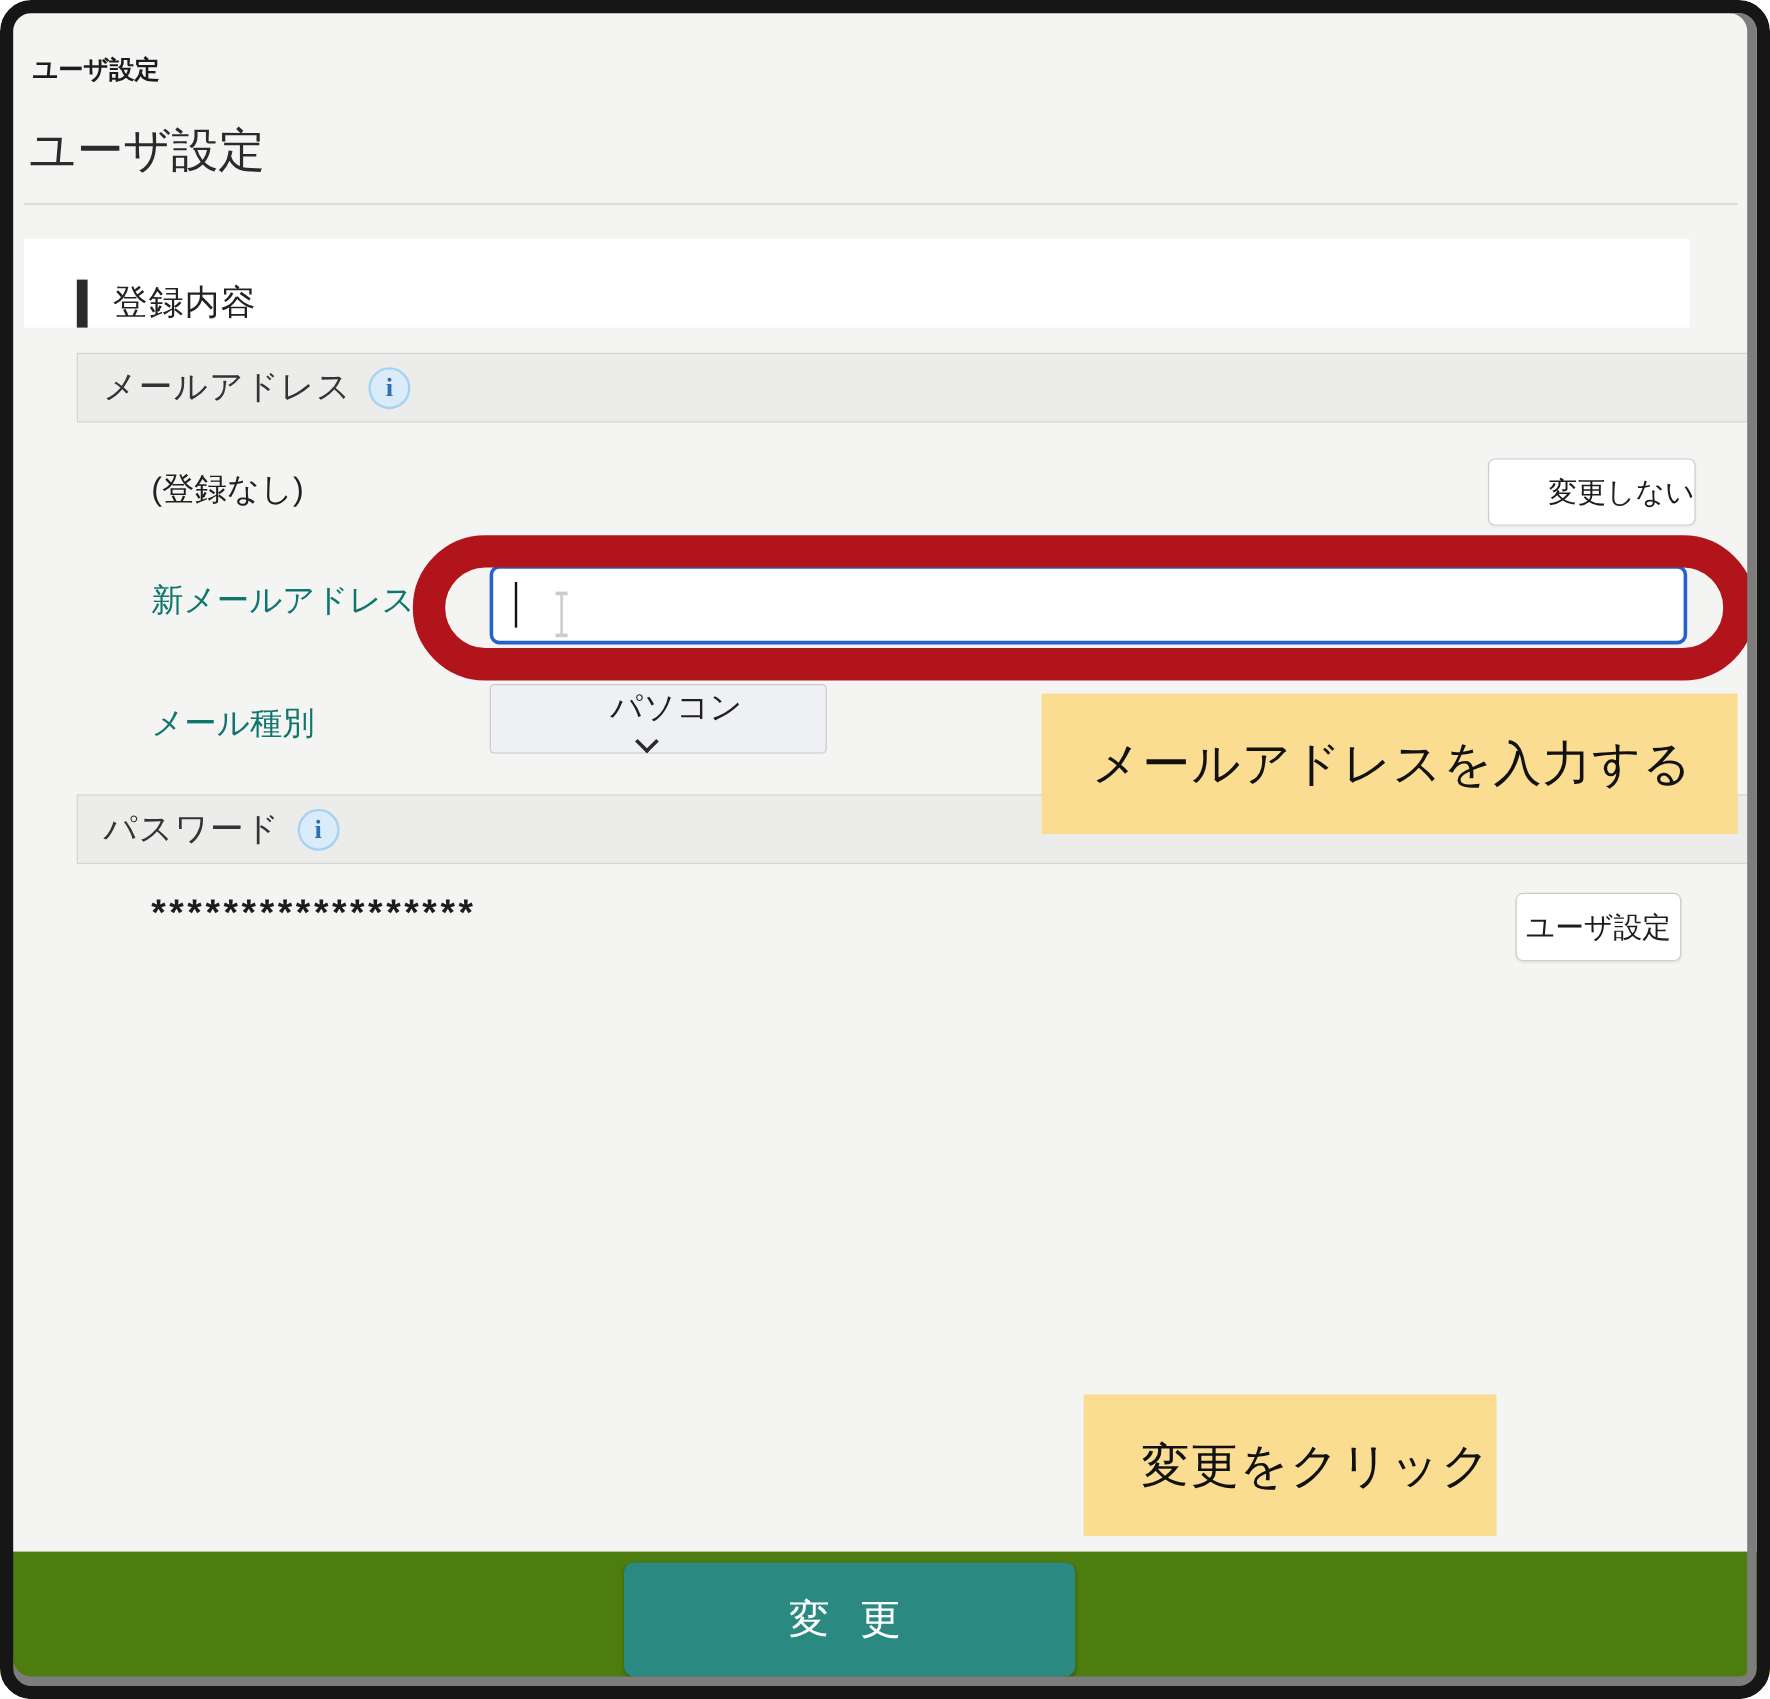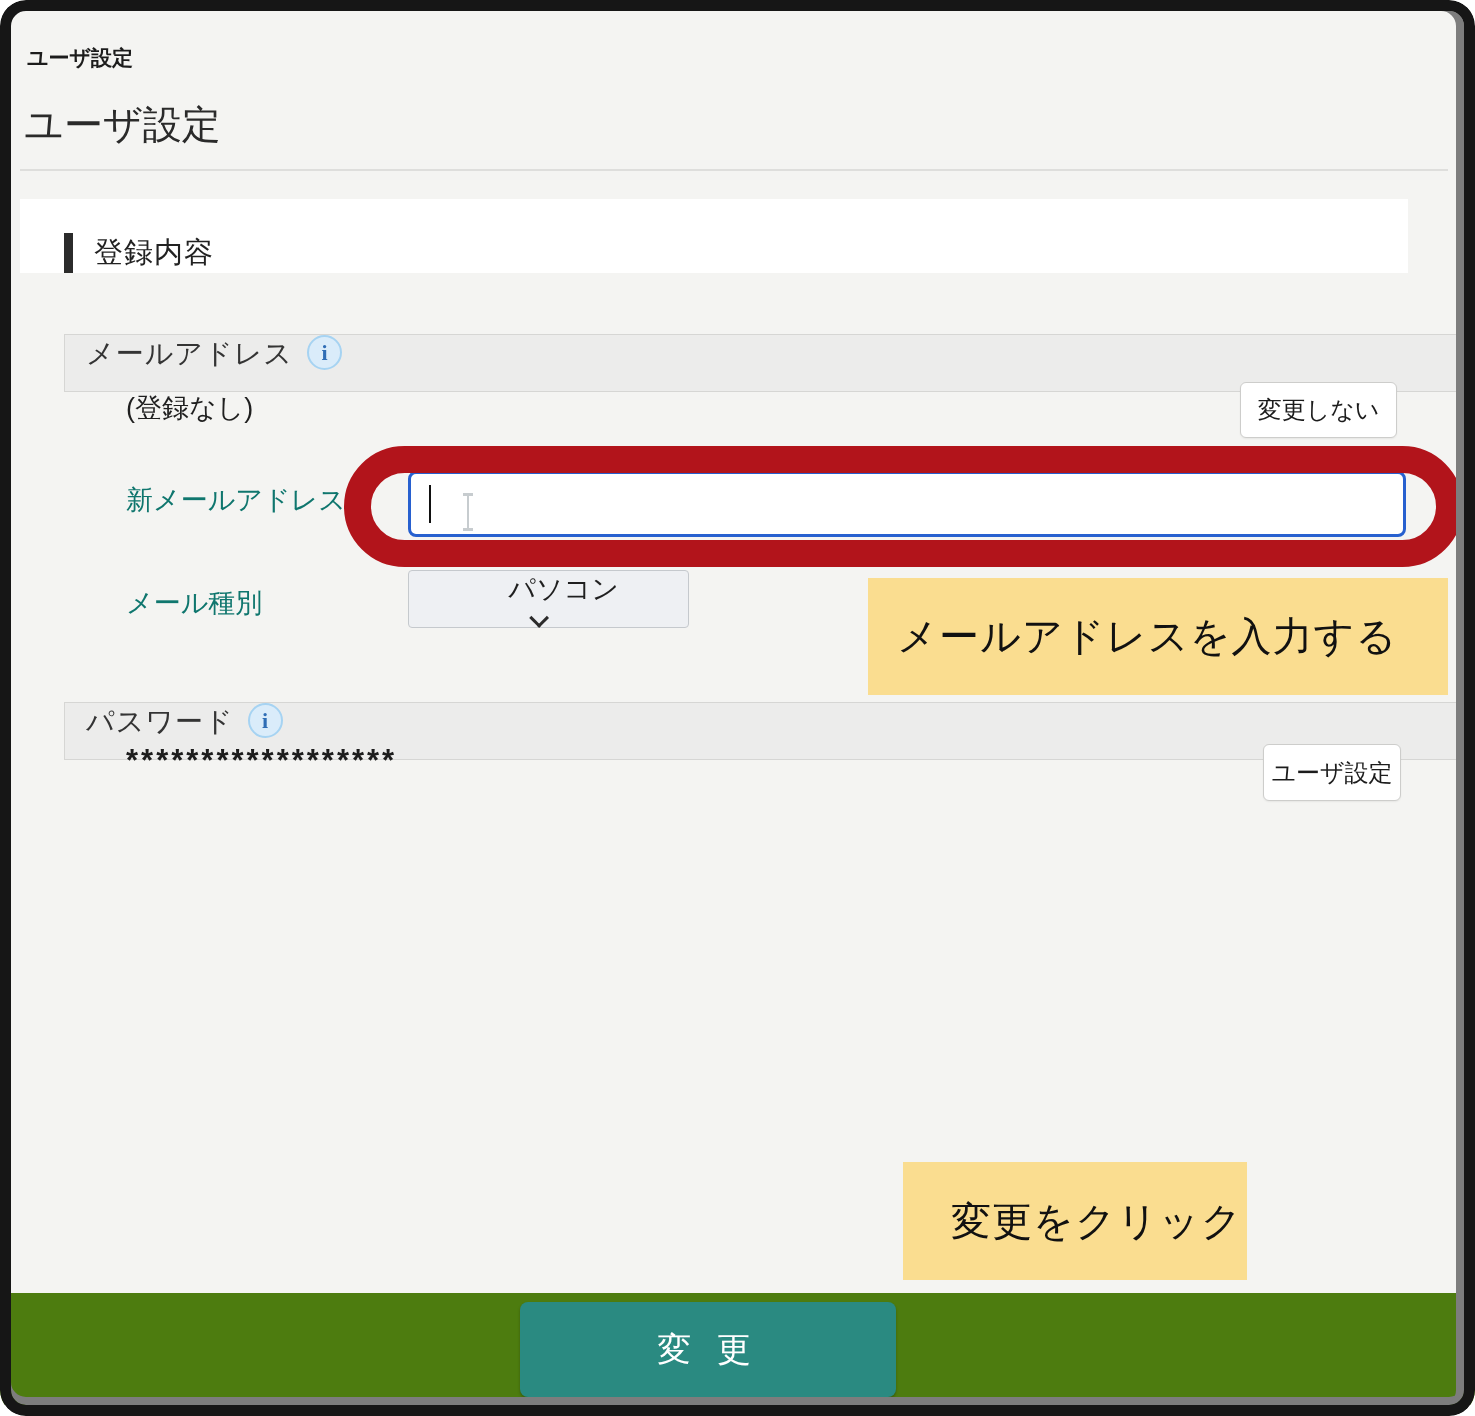--- a/index.html
+++ b/index.html
@@ -45,21 +45,21 @@
   .accent-bar {
     width: 9px; height: 40px; background: #2b2b2b; margin-left: 44px;
   }
   .section-heading {
     font-size: 29px; color: #222; margin-left: 21px; letter-spacing: 1px;
   }
 
   .group-bar {
     position: absolute; left: 64px; width: 1408px; height: 58px;
     background: #ececeb; border: 1px solid #d6d6d4;
-    display: flex;  margin-top: 40px;
+    display: flex; align-items: center;
   }
   .group-bar .bar-label {
     font-size: 28px; color: #343434; margin-left: 21px; letter-spacing: 1px;
   }
   .email-bar { top: 294px; }
   .password-bar { top: 662px; }
 
   .info-icon {
     width: 35px; height: 35px; border-radius: 50%;
     background: #daecfa; border: 2px solid #a6d3f2;
@@ -82,21 +82,21 @@
   .new-email-label { top: 482px; }
   .mail-type-label { top: 585px; }
 
   .btn-white {
     position: absolute;
     background: #ffffff; border: 1px solid #cdcdcb; border-radius: 6px;
     font-size: 24px; color: #1c1c1c; cursor: pointer;
     font-family: inherit;
     box-shadow: 0 1px 2px rgba(0,0,0,0.06);
   }
-  .keep-btn   { left: 1240px; top: 382px; width: 157px; height: 56px; }
+  .keep-btn   { left: 1240px; top: 382px; width: 173px; height: 56px; text-align: right; }
   .change-btn { left: 1263px; top: 744px; width: 138px; height: 57px; }
 
   .email-input {
     position: absolute; left: 408px; top: 471px; width: 998px; height: 66px;
     background: #ffffff; border: 3px solid #2760cf; border-radius: 8px;
     font-size: 27px; padding: 0 18px; font-family: inherit;
     outline: none; cursor: text; z-index: 2;
   }
   .text-caret {
     position: absolute; left: 429px; top: 485px; width: 2px; height: 38px;
@@ -136,21 +136,21 @@
     border-right: 3px solid #2b2b2b; border-bottom: 3px solid #2b2b2b;
     transform: rotate(45deg) translateY(-3px);
   }
 
   .note {
     position: absolute; background: rgba(250, 217, 130, 0.88);
     display: flex; align-items: center;
     font-size: 40px; color: #111; z-index: 6;
     letter-spacing: 1px;
   }
-  .note-email { left: 868px; top: 578px; width: 580px; height: 117px; padding-left: 29px; }
+  .note-email { left: 868px; top: 578px; width: 580px; height: 117px; padding-left: 42px; }
   .note-click { left: 903px; top: 1162px; width: 344px; height: 118px; padding-left: 48px; }
 
   .masked-password {
     position: absolute; left: 126px; top: 743px;
     font-size: 31px; font-weight: 700; color: #1c1c1c; letter-spacing: 3px;
   }
 
   .footer-bar {
     position: absolute; left: 0; right: 0; top: 1293px; height: 112px;
     background: #4d7c0f; z-index: 4;

